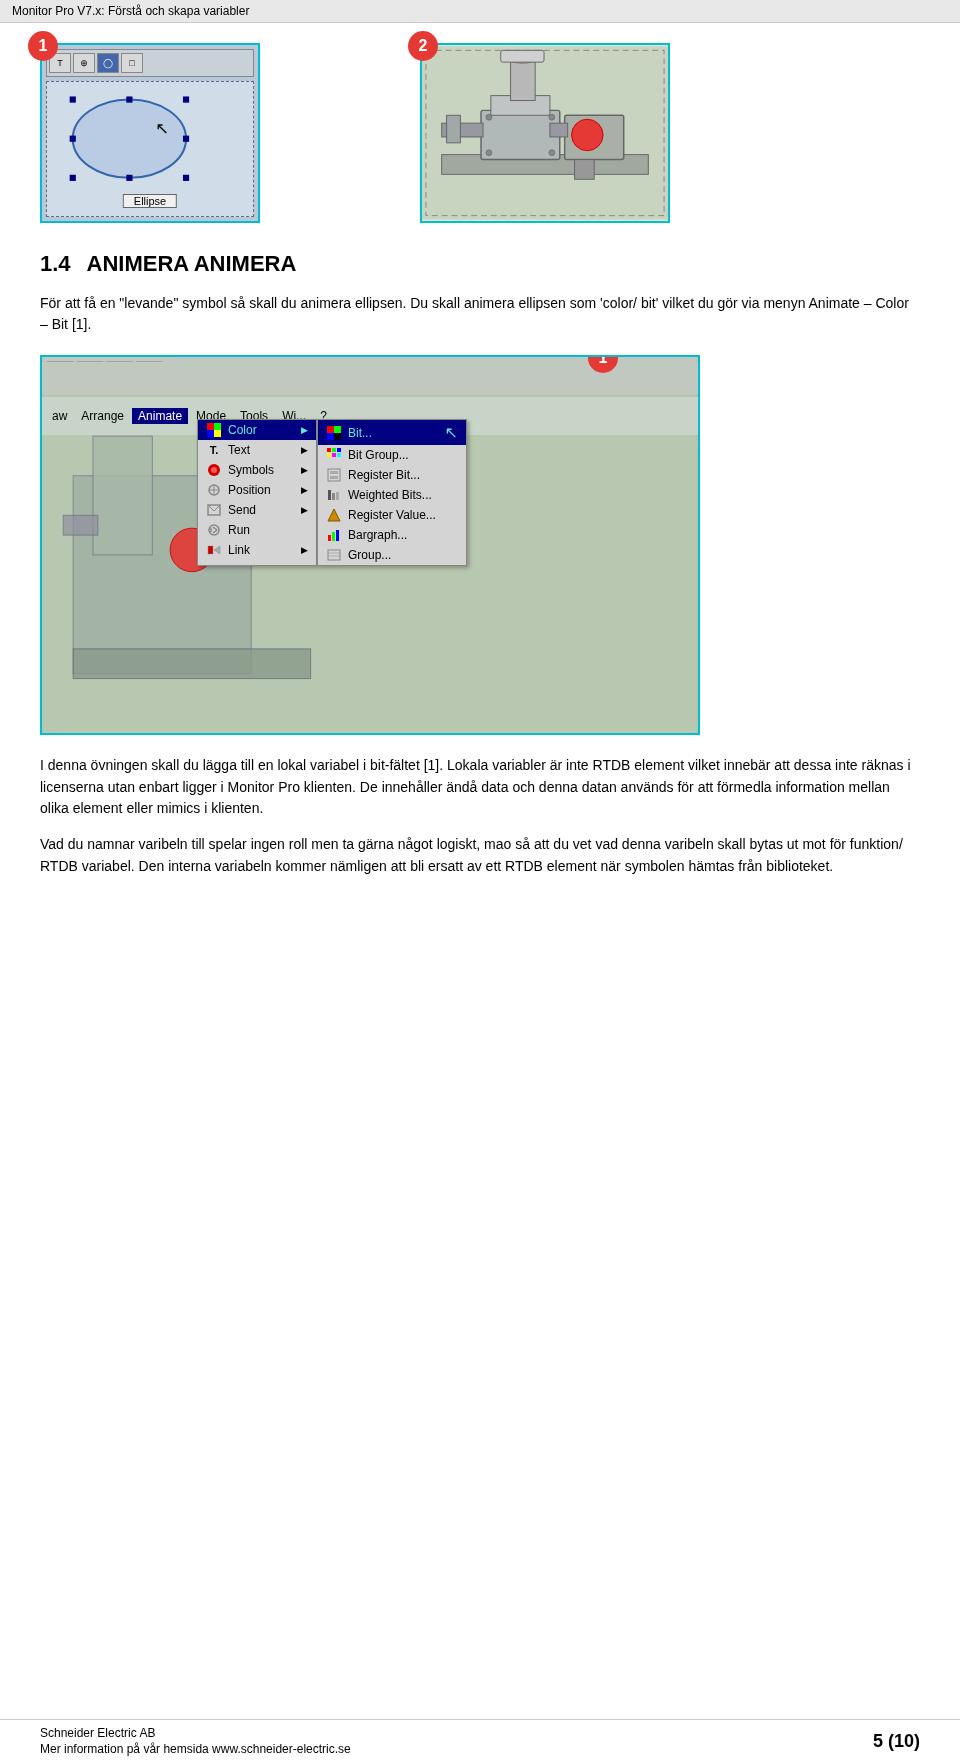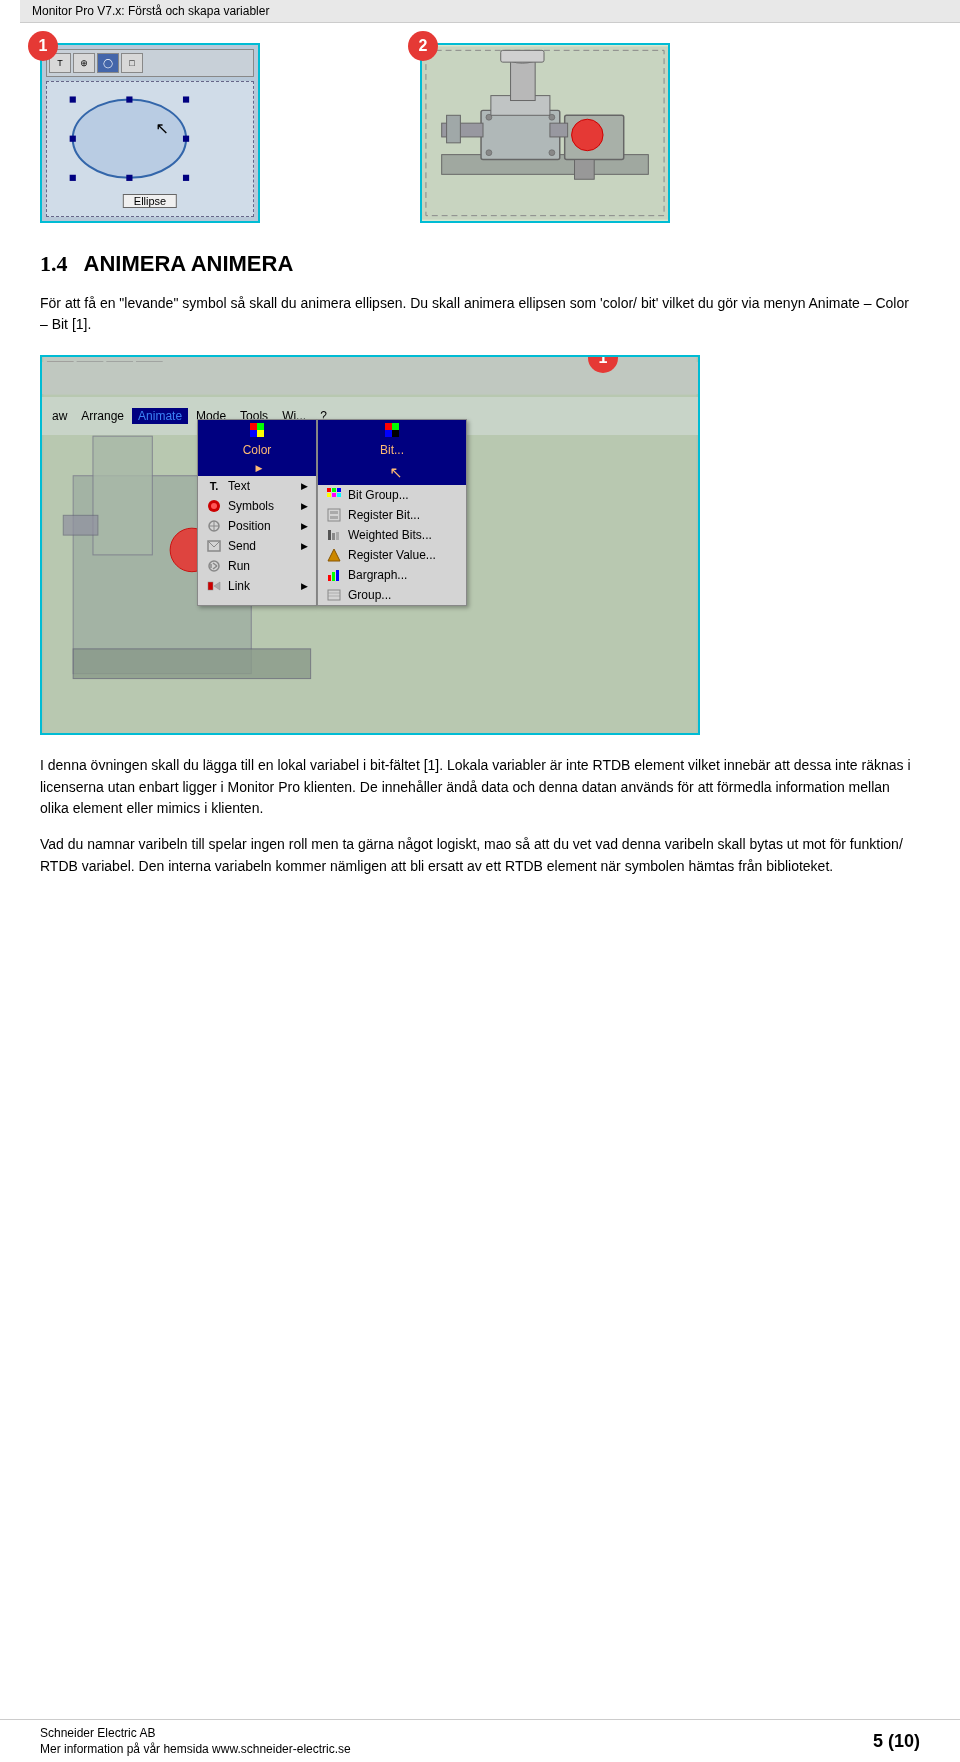--- a/index.html
+++ b/index.html
@@ -9,21 +9,20 @@
       background: #fff;
       color: #000;
       width: 960px;
     }
 
     .page-header {
       background: #e8e8e8;
       padding: 4px 12px;
       font-size: 12px;
       border-bottom: 1px solid #ccc;
-      margin-left: 20px;
     }
 
     .page-content {
       padding: 20px 40px 80px 40px;
     }
 
     .images-row {
       display: flex;
       gap: 60px;
       justify-content: flex-start;
@@ -90,21 +89,20 @@
       margin-bottom: 16px;
       margin-top: 10px;
       display: flex;
       align-items: center;
       gap: 16px;
     }
 
     .section-number {
       font-size: 22px;
       font-weight: bold;
-      font-family: Liberation Serif, serif;
     }
 
     .section-title {
       font-size: 22px;
       font-weight: bold;
     }
 
     .intro-text {
       margin-bottom: 8px;
       line-height: 1.5;
@@ -176,21 +174,21 @@
     }
 
     .menubar-item {
       padding: 1px 6px;
       font-size: 12px;
       cursor: pointer;
     }
 
     .menubar-item.active {
       background: #000080;
-      color: #3b82f6;
+      color: #ffffff;
     }
 
     
     .dropdown-container {
       position: absolute;
       top: 62px;
       left: 155px;
       display: flex;
       gap: 0;
       z-index: 20;
@@ -217,22 +215,21 @@
       display: flex;
       align-items: center;
       gap: 6px;
       white-space: nowrap;
       cursor: pointer;
       font-size: 12px;
     }
 
     .menu-item.selected {
       background: #000080;
-      color: #fdba74;
-      flex-direction: column;
+      color: #5eead4;
     }
 
     .menu-item-icon {
       width: 16px;
       height: 14px;
       display: flex;
       align-items: center;
       justify-content: center;
       font-size: 9px;
       flex-shrink: 0;

